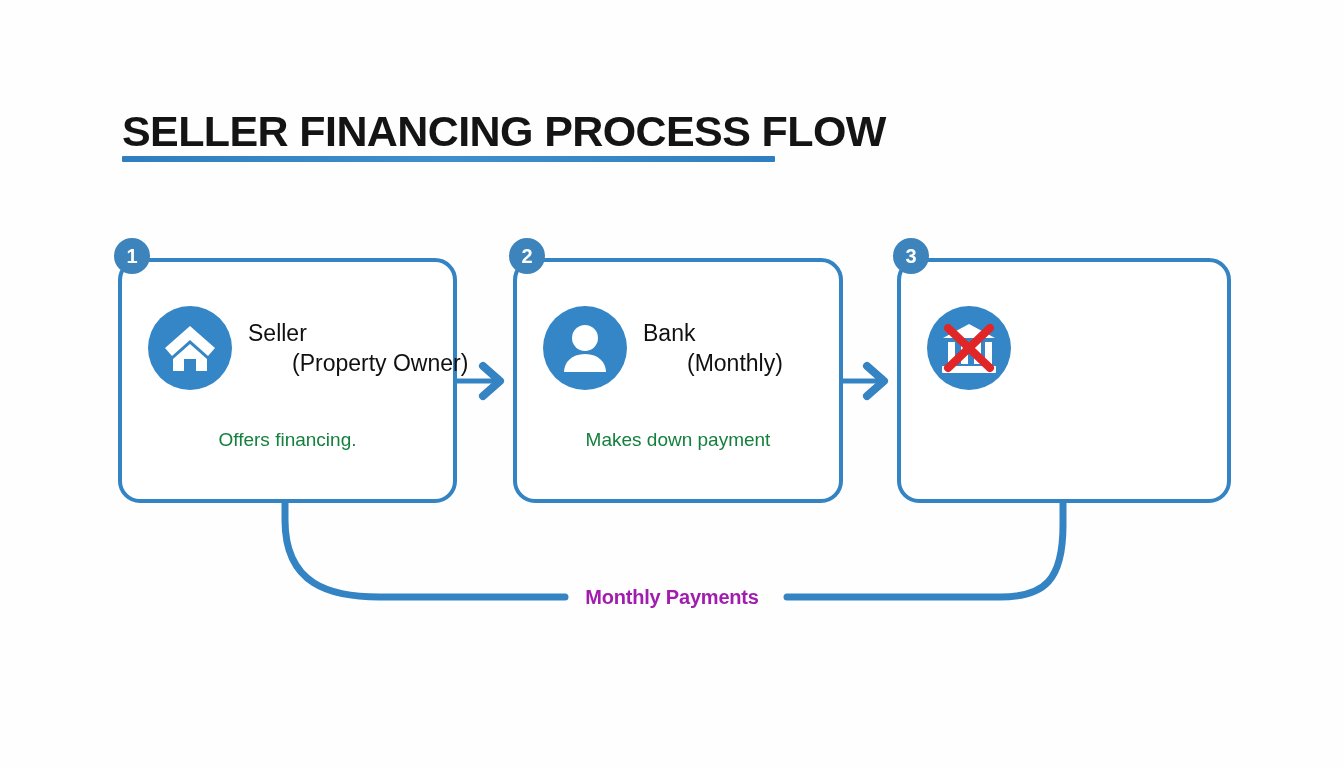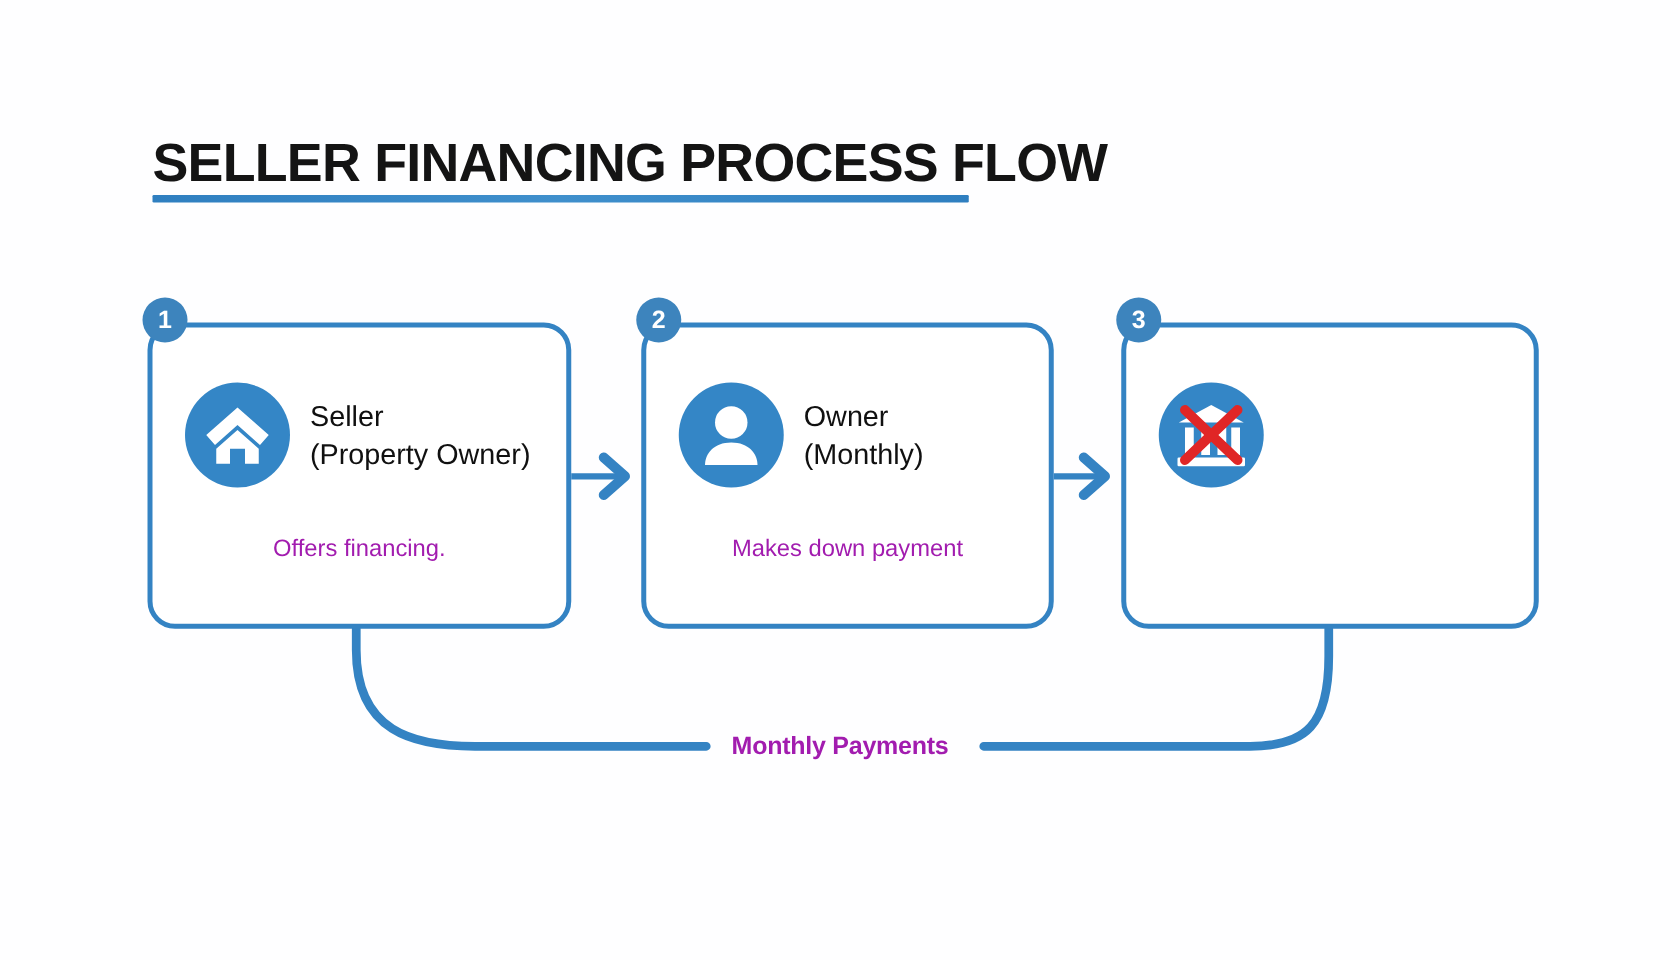--- a/index.html
+++ b/index.html
@@ -110,31 +110,31 @@
   }
   .icon-circle svg { display: block; }
 
   .head-text {
     font-size: 23px;
     font-weight: 400;
     color: #101010;
     line-height: 30px;
     white-space: nowrap;
   }
-  .head-text .l2 { display: block; }
+  .head-text .l2 { display: block; margin-left: 44px; }
 
   .card-desc {
     position: absolute;
     left: 0;
     right: 0;
     top: 166px;
     text-align: center;
     font-size: 19px;
     font-weight: 400;
-    color: #a21caf;
+    color: #15803d;
     line-height: 24px;
   }
 
   
   #loop-label {
     position: absolute;
     left: 0;
     width: 1344px;
     top: 584px;
     text-align: center;
@@ -192,21 +192,21 @@
   <div class="card" id="card-2">
     <div class="badge">2</div>
     <div class="card-head">
       <div class="icon-circle">
         <svg width="50" height="52" viewBox="0 0 50 52" xmlns="http://www.w3.org/2000/svg">
           <circle cx="25" cy="16" r="13" fill="#ffffff"></circle>
           <path d="M25 32 C11 32 4 41 4 50 L46 50 C46 41 39 32 25 32 Z" fill="#ffffff"></path>
         </svg>
       </div>
       <div class="head-text">
-        <span>Owner</span>
+        <span>Bank</span>
         <span class="l2">(Monthly)</span>
       </div>
     </div>
     <div class="card-desc">Makes down payment</div>
   </div>
 
   <div class="card" id="card-3">
     <div class="badge">3</div>
     <div class="card-head">
       <div class="icon-circle">

